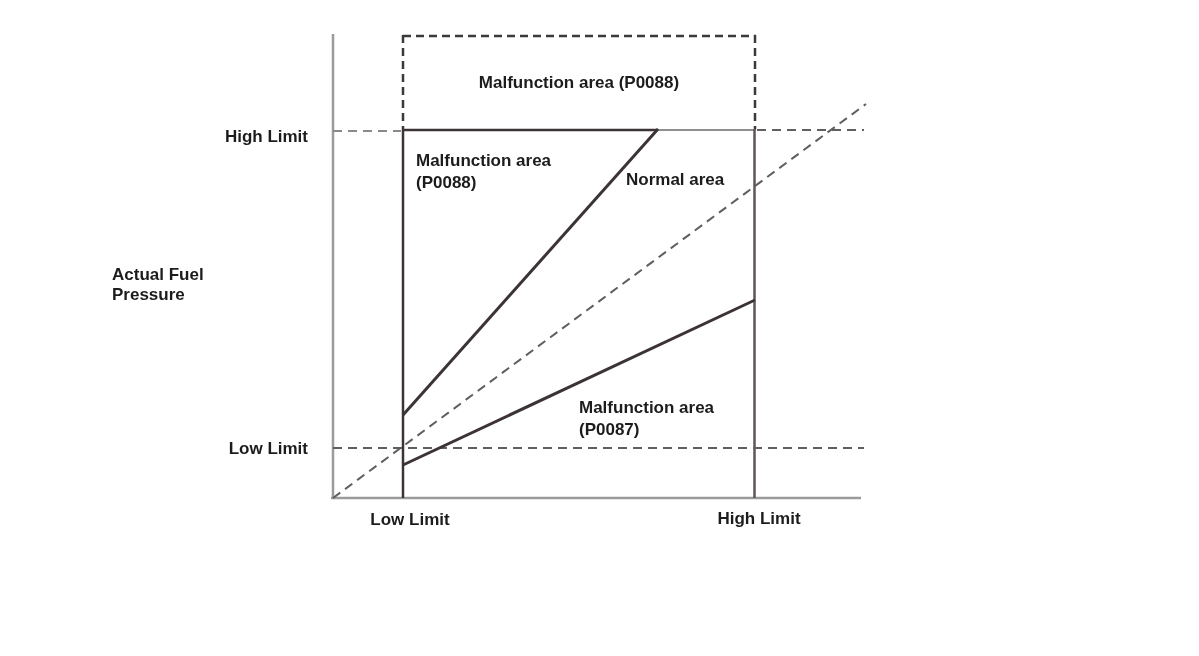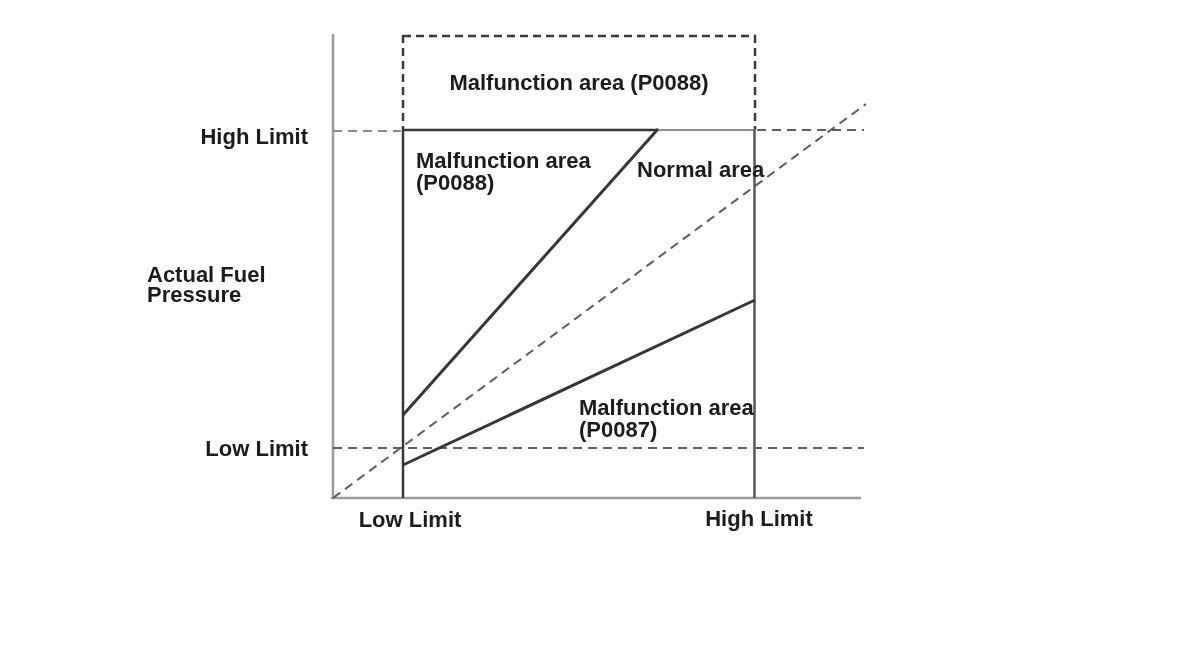--- a/index.html
+++ b/index.html
@@ -27,21 +27,21 @@
   .edge-gray { stroke: var(--graytop, #8f8f8f); stroke-width: 2; fill: none; }
   .dash-dark { stroke: var(--dashdark, #3d3939); stroke-width: 2.5; stroke-dasharray: 8 5; fill: none; }
   .dash-gray { stroke: var(--dashgray, #8a8a8a); stroke-width: 2; stroke-dasharray: 9 6; fill: none; }
   .dash-mid  { stroke: var(--dashmid, #626262); stroke-width: 2; stroke-dasharray: 9 6; fill: none; }
   .diag      { stroke: var(--dark, #3c3434); stroke-width: 3; fill: none; }
   
   .lbl {
     position: absolute;
     color: var(--text, #1c1c1c);
     font-weight: bold;
-    font-size: 22px;
+    font-size: 17px;
     line-height: 22px;
     white-space: pre-line;
   }
   .r { text-align: right; }
   .c { text-align: center; }
 </style>
 </head>
 <body>
 
 <div class="canvas">
@@ -66,31 +66,31 @@
     <line class="dash-mid" x1="333" y1="448" x2="864" y2="448"></line>
 
     <line class="dash-mid" x1="333" y1="498" x2="866" y2="104"></line>
 
     <line class="diag" x1="403" y1="415" x2="658" y2="129"></line>
     <line class="diag" x1="403" y1="465" x2="755" y2="300"></line>
   </svg>
 
   <div class="lbl r" style="left:158px; top:126px; width:150px;">High Limit</div>
 
-  <div class="lbl" style="left:112px; top:265px; width:170px; line-height:19.5px;margin-left:35px;">Actual Fuel
+  <div class="lbl" style="left:112px; top:265px; width:170px; line-height:19.5px;">Actual Fuel
 Pressure</div>
 
   <div class="lbl r" style="left:158px; top:438px; width:150px;">Low Limit</div>
 
   <div class="lbl c" style="left:403px; top:72px; width:352px;">Malfunction area (P0088)</div>
 
   <div class="lbl" style="left:416px; top:150px; width:220px;">Malfunction area
 (P0088)</div>
 
-  <div class="lbl" style="left:626px; top:159px; width:160px;margin-left:11px;">Normal area</div>
+  <div class="lbl" style="left:626px; top:169px; width:160px;">Normal area</div>
 
   <div class="lbl" style="left:579px; top:397px; width:220px;">Malfunction area
 (P0087)</div>
 
   <div class="lbl c" style="left:335px; top:509px; width:150px;">Low Limit</div>
 
   <div class="lbl c" style="left:684px; top:508px; width:150px;">High Limit</div>
 
 </div>
 

